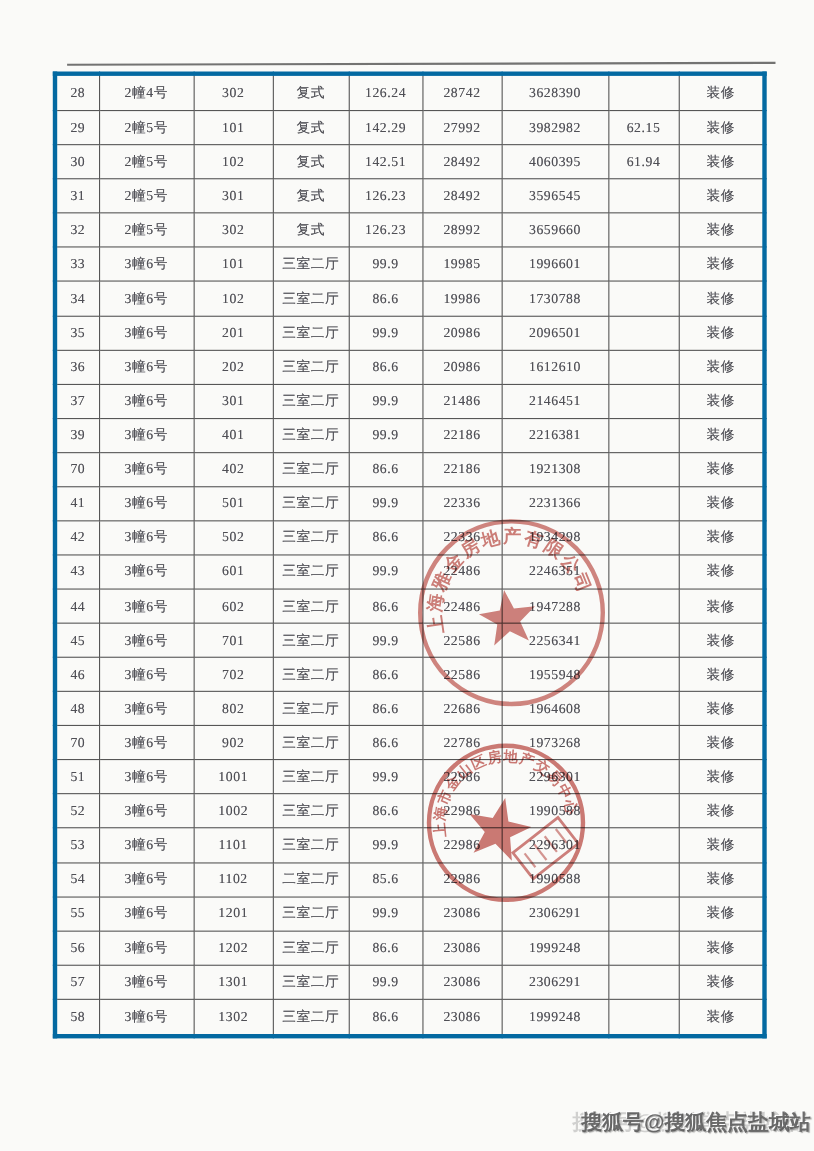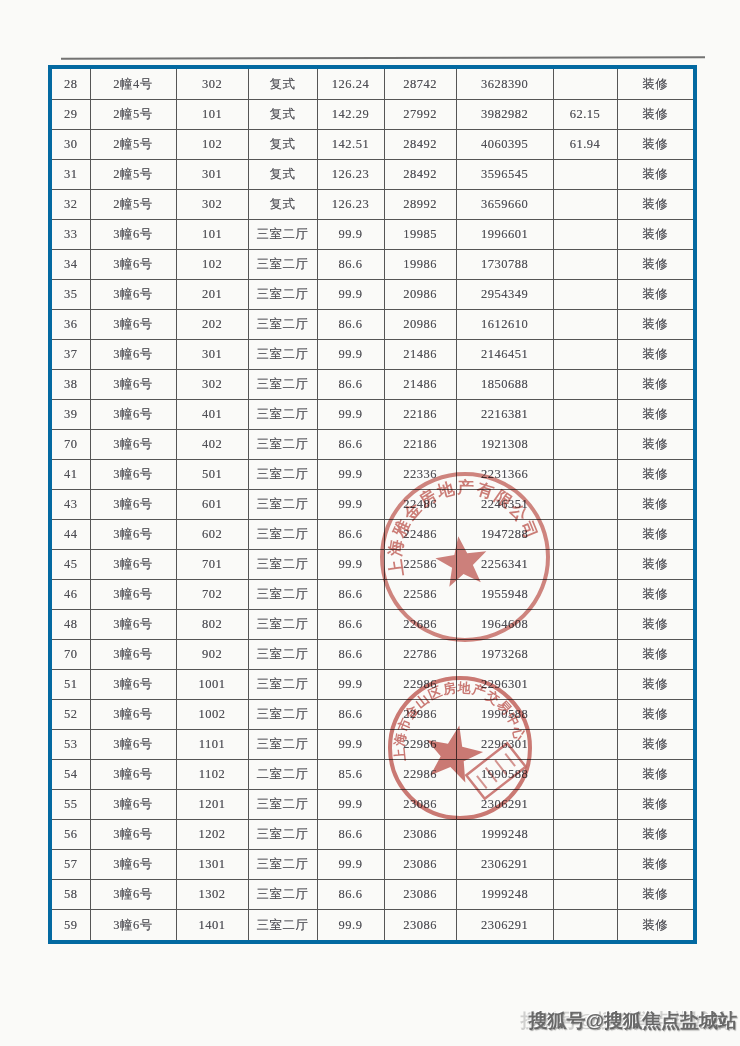--- a/index.html
+++ b/index.html
@@ -145,21 +145,21 @@
           <td></td>
           <td>装修</td>
         </tr>
         <tr>
           <td>35</td>
           <td>3幢6号</td>
           <td>201</td>
           <td>三室二厅</td>
           <td>99.9</td>
           <td>20986</td>
-          <td>2954349</td>
+          <td>2096501</td>
           <td></td>
           <td>装修</td>
         </tr>
         <tr>
           <td>36</td>
           <td>3幢6号</td>
           <td>202</td>
           <td>三室二厅</td>
           <td>86.6</td>
           <td>20986</td>
@@ -172,31 +172,20 @@
           <td>3幢6号</td>
           <td>301</td>
           <td>三室二厅</td>
           <td>99.9</td>
           <td>21486</td>
           <td>2146451</td>
           <td></td>
           <td>装修</td>
         </tr>
         <tr>
-          <td>38</td>
-          <td>3幢6号</td>
-          <td>302</td>
-          <td>三室二厅</td>
-          <td>86.6</td>
-          <td>21486</td>
-          <td>1850688</td>
-          <td></td>
-          <td>装修</td>
-        </tr>
-        <tr>
           <td>39</td>
           <td>3幢6号</td>
           <td>401</td>
           <td>三室二厅</td>
           <td>99.9</td>
           <td>22186</td>
           <td>2216381</td>
           <td></td>
           <td>装修</td>
         </tr>
@@ -212,20 +201,31 @@
           <td>装修</td>
         </tr>
         <tr>
           <td>41</td>
           <td>3幢6号</td>
           <td>501</td>
           <td>三室二厅</td>
           <td>99.9</td>
           <td>22336</td>
           <td>2231366</td>
+          <td></td>
+          <td>装修</td>
+        </tr>
+        <tr>
+          <td>42</td>
+          <td>3幢6号</td>
+          <td>502</td>
+          <td>三室二厅</td>
+          <td>86.6</td>
+          <td>22336</td>
+          <td>1934298</td>
           <td></td>
           <td>装修</td>
         </tr>
         <tr>
           <td>43</td>
           <td>3幢6号</td>
           <td>601</td>
           <td>三室二厅</td>
           <td>99.9</td>
           <td>22486</td>
@@ -366,31 +366,20 @@
           <td>装修</td>
         </tr>
         <tr>
           <td>58</td>
           <td>3幢6号</td>
           <td>1302</td>
           <td>三室二厅</td>
           <td>86.6</td>
           <td>23086</td>
           <td>1999248</td>
-          <td></td>
-          <td>装修</td>
-        </tr>
-        <tr>
-          <td>59</td>
-          <td>3幢6号</td>
-          <td>1401</td>
-          <td>三室二厅</td>
-          <td>99.9</td>
-          <td>23086</td>
-          <td>2306291</td>
           <td></td>
           <td>装修</td>
         </tr>
       </tbody>
   </table>
 
   <svg class="stamp" style="left:367px;top:459px" width="196" height="196" viewBox="0 0 196 196">
     <defs>
       <path id="arc1" d="M 37.9 119.9 A 64 64 0 1 1 158.1 119.9" fill="none"></path>
     </defs>

